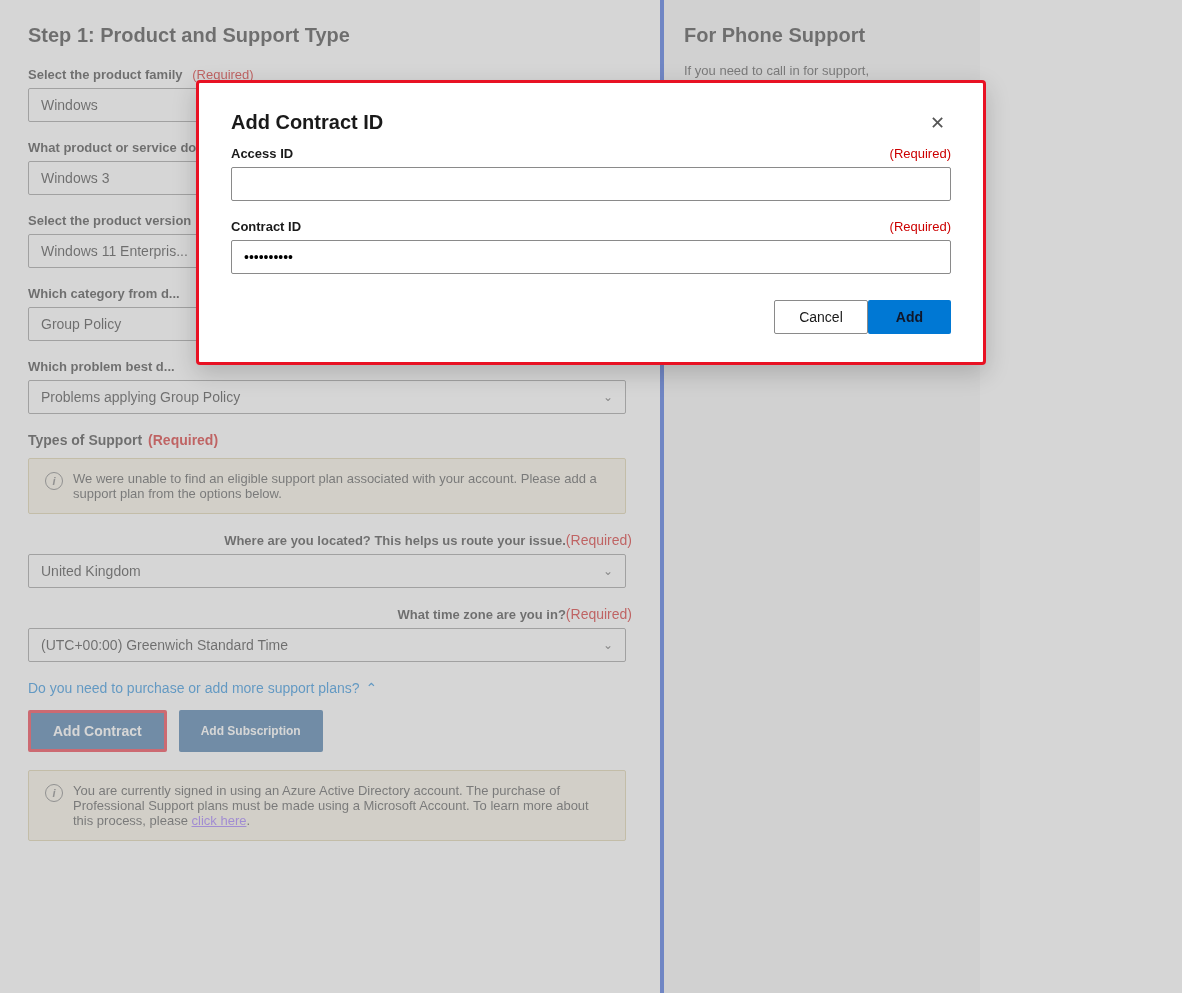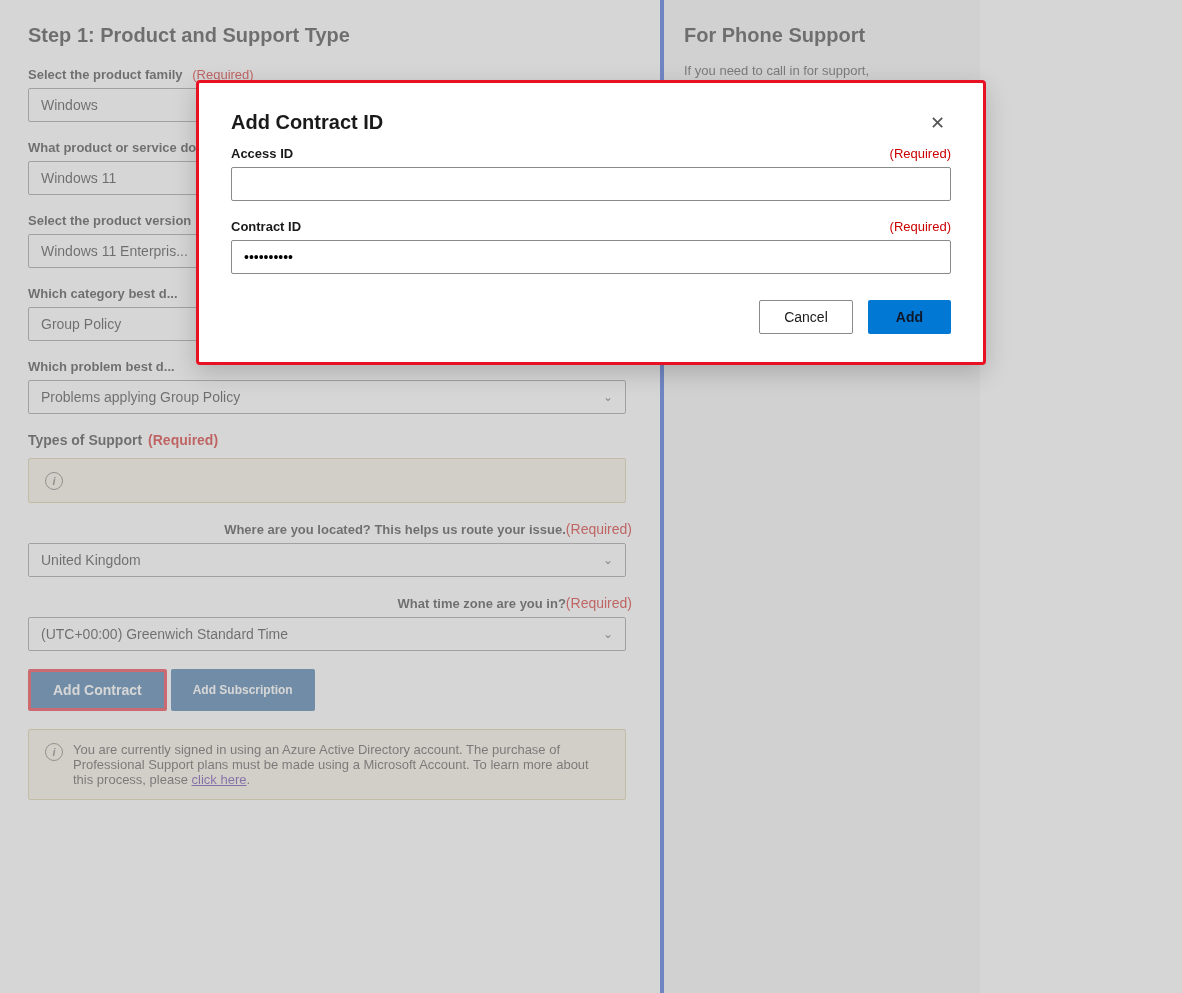--- a/index.html
+++ b/index.html
@@ -126,21 +126,21 @@
       text-decoration: none;
       font-size: 14px;
       display: inline-flex;
       align-items: center;
       gap: 6px;
       margin-bottom: 14px;
     }
 
     .btn-row {
       display: flex;
-      gap: 4px;
+      gap: 12px;
       margin-bottom: 18px;
     }
 
     .btn-primary {
       background: #1f5c94;
       color: #fff;
       border: none;
       padding: 10px 22px;
       font-size: 12px;
       font-weight: 600;
@@ -269,21 +269,21 @@
       font-size: 14px;
       border-radius: 2px;
       margin-bottom: 18px;
       outline: none;
       font-family: inherit;
     }
 
     .modal-footer {
       display: flex;
       justify-content: flex-end;
-      gap: 15px;
+      gap: 0;
       margin-top: 8px;
     }
 
     .btn-cancel {
       background: #fff;
       color: #1a1a1a;
       border: 1px solid #8a8a8a;
       padding: 8px 24px;
       font-size: 14px;
       cursor: pointer;
@@ -322,40 +322,40 @@
         <span class="chevron">⌄</span>
       </div>
     </div>
 
     
     <div class="field-group">
       <div class="field-label">
         <span>What product or service do you need support for?</span>
       </div>
       <div class="select-box">
-        <span>Windows 11</span>
+        <span>Windows 3</span>
         <span class="chevron">⌄</span>
       </div>
     </div>
 
     
     <div class="field-group">
       <div class="field-label">
         <span>Select the product version</span>
       </div>
       <div class="select-box">
         <span>Windows 11 Enterpris...</span>
         <span class="chevron">⌄</span>
       </div>
     </div>
 
     
     <div class="field-group">
       <div class="field-label">
-        <span>Which category best d...</span>
+        <span>Which category from d...</span>
       </div>
       <div class="select-box">
         <span>Group Policy</span>
         <span class="chevron">⌄</span>
       </div>
     </div>
 
     
     <div class="field-group">
       <div class="field-label">
@@ -368,20 +368,21 @@
     </div>
 
     
     <div class="field-group">
       <div style="display:flex; align-items:center; margin-bottom:10px;">
         <span class="types-label">Types of Support</span>
         <span class="types-required">(Required)</span>
       </div>
       <div class="info-box">
         <div class="info-icon">i</div>
+        <div>We were unable to find an eligible support plan associated with your account. Please add a support plan from the options below.</div>
       </div>
     </div>
 
     
     <div class="field-group">
       <div style="display:flex; justify-content:flex-end; align-items:center; margin-bottom:6px;">
         <span class="field-label" style="margin-bottom:0;">Where are you located? This helps us route your issue.</span>
         <span class="required-tag" style="margin-left:0;">(Required)</span>
       </div>
       <div class="select-box">
@@ -396,33 +397,37 @@
         <span class="field-label" style="margin-bottom:0;">What time zone are you in?</span>
         <span class="required-tag" style="margin-left:0;">(Required)</span>
       </div>
       <div class="select-box">
         <span>(UTC+00:00) Greenwich Standard Time</span>
         <span class="chevron">⌄</span>
       </div>
     </div>
 
     
+    <a class="purchase-link" href="#">
+      <span>Do you need to purchase or add more support plans?</span>
+      <span>⌃</span>
+    </a>
 
     
     <div class="btn-row">
       <button class="btn-add-contract">Add Contract</button>
       <button class="btn-primary">Add Subscription</button>
     </div>
 
     
     <div class="warning-box">
       <div class="info-icon">i</div>
       <div>
         <span>You are currently signed in using an Azure Active Directory account. The purchase of Professional Support plans must be made using a Microsoft Account. To learn more about this process, please</span>
-        <a href="#" style="color:#4c1d95;">
+        <a href="#" style="color:#8b5cf6;">
           <span>click here</span></a><span>.</span>
       </div>
     </div>
   </div>
 
   <div class="sidebar">
     <h2 class="sidebar-title">For Phone Support</h2>
     <p class="sidebar-text">
       <span>If you need to call in for support,</span><br>
       <span>best phone</span>

